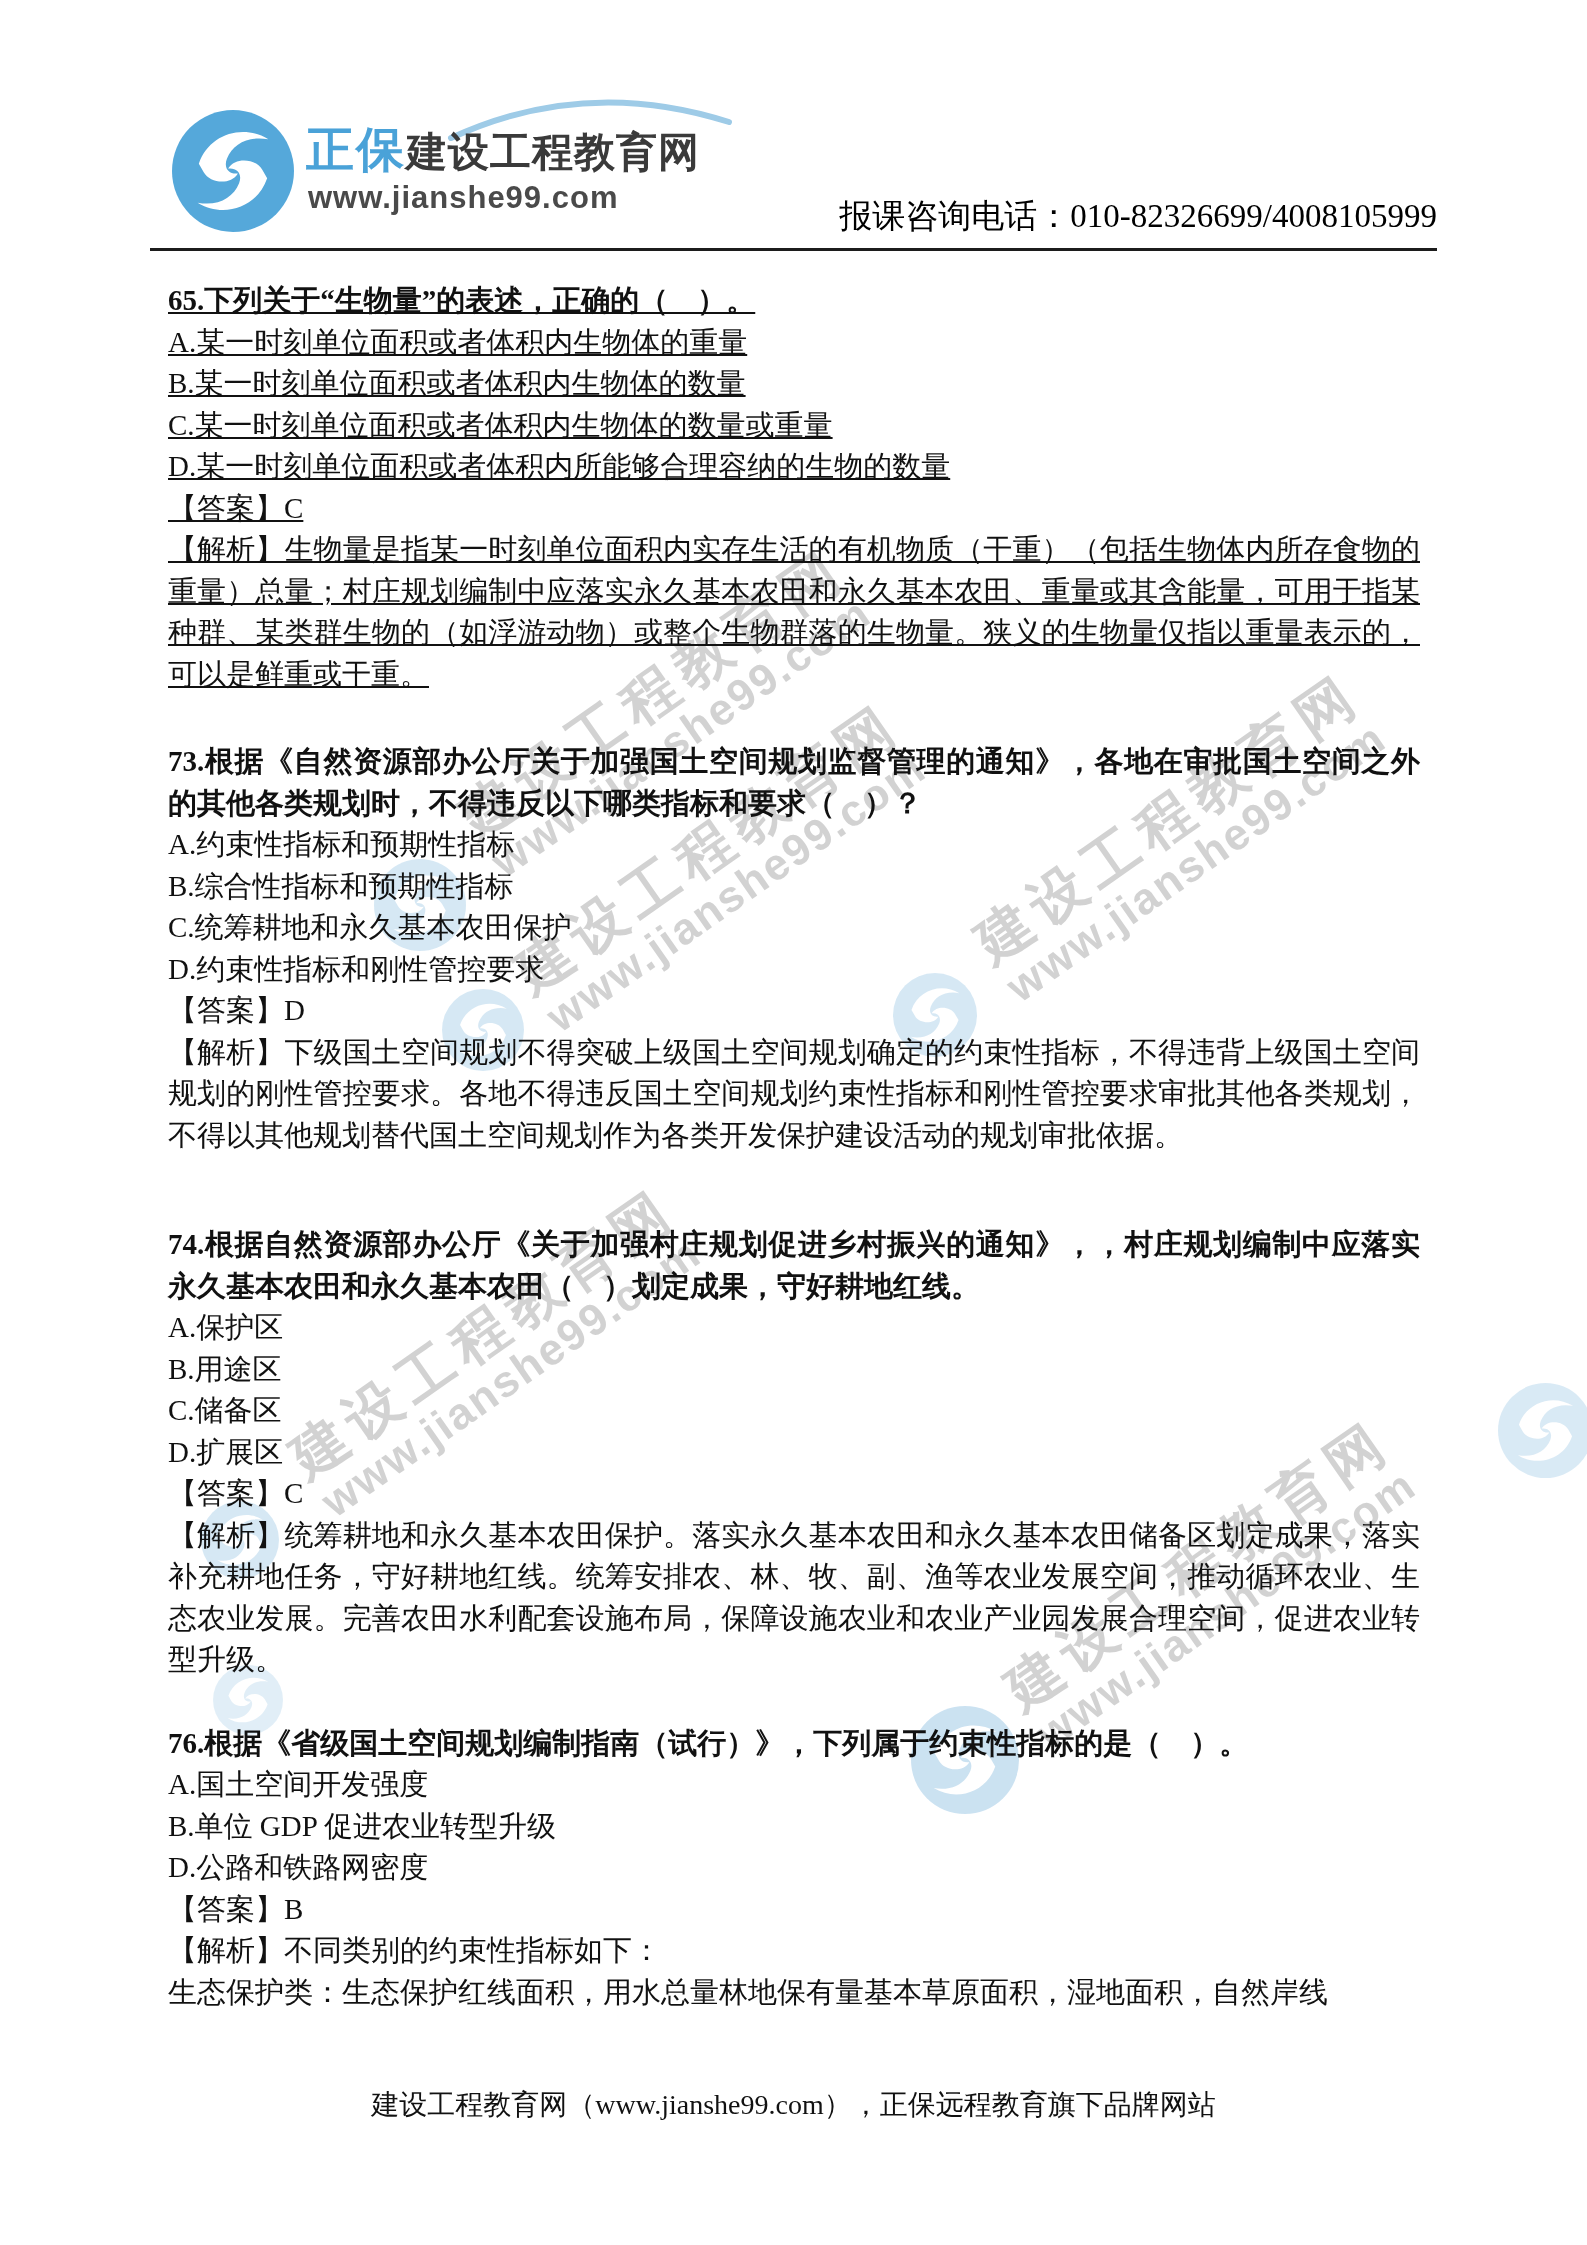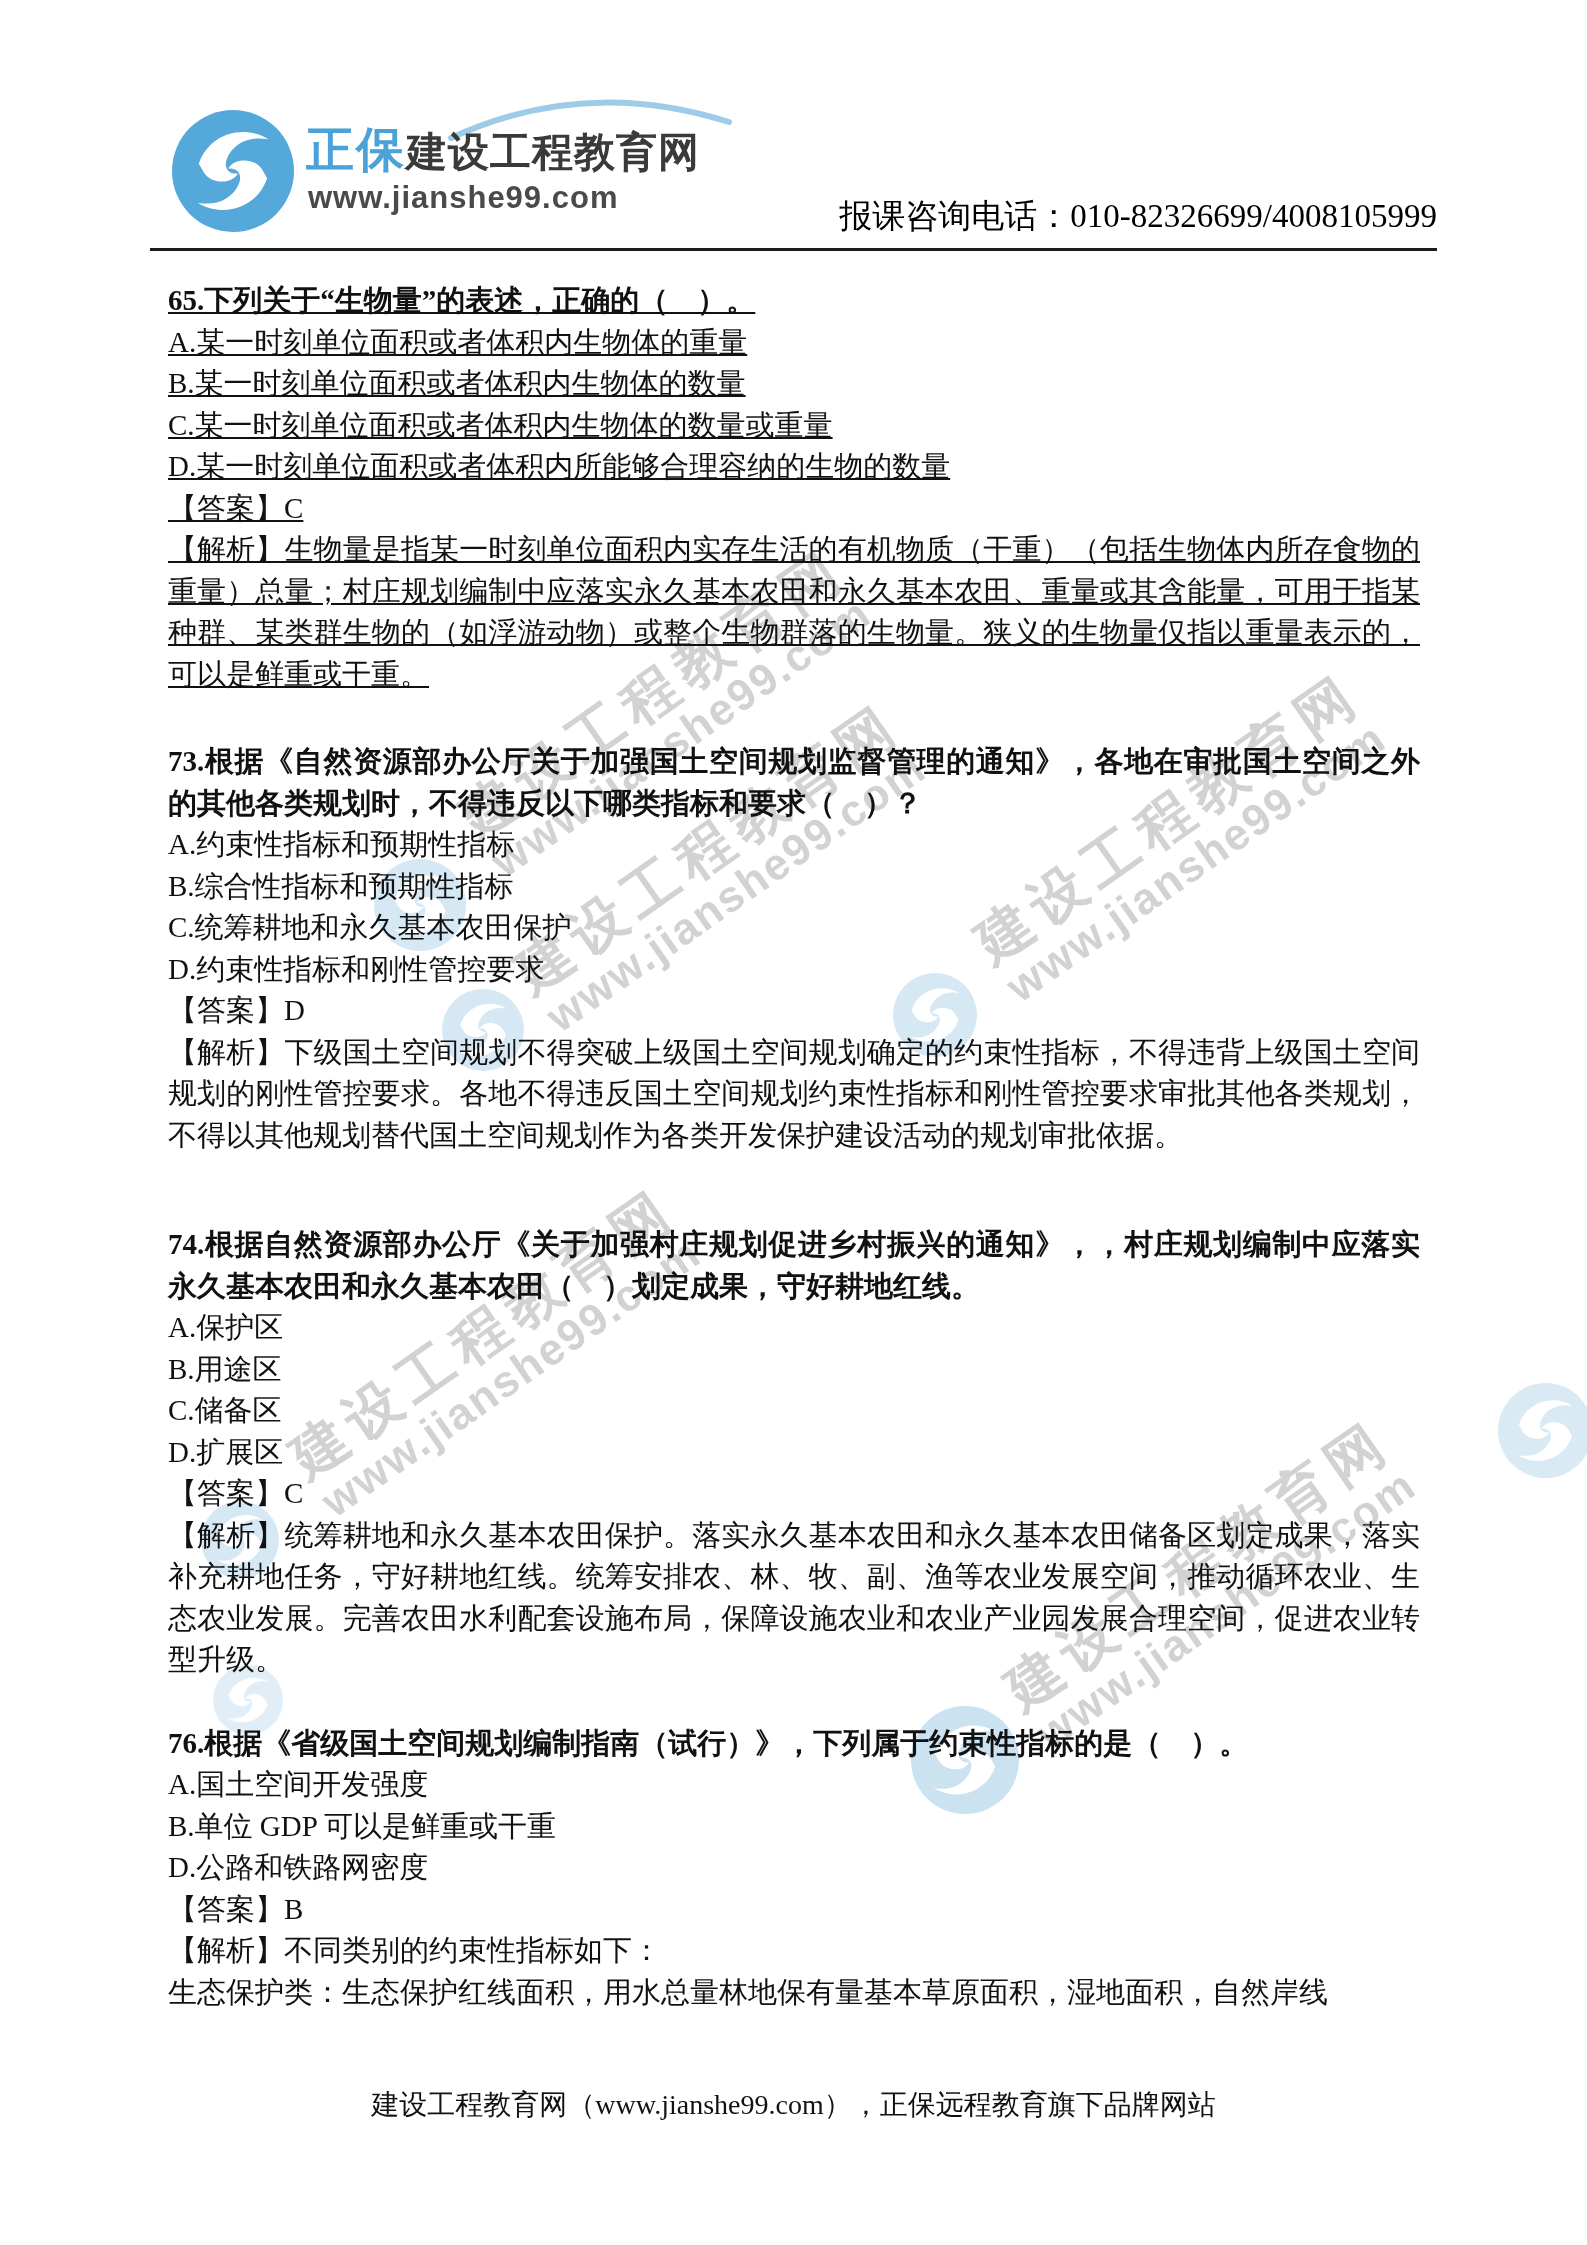--- a/index.html
+++ b/index.html
@@ -156,21 +156,21 @@
     <div class="line answer">【答案】C</div>
     <div class="analysis">
         <div class="line para">【解析】统筹耕地和永久基本农田保护。落实永久基本农田和永久基本农田储备区划定成果，落实补充耕地任务，守好耕地红线。统筹安排农、林、牧、副、渔等农业发展空间，推动循环农业、生态农业发展。完善农田水利配套设施布局，保障设施农业和农业产业园发展合理空间，促进农业转型升级。</div>
       </div>
   </div>
 
   <div class="question q3">
     <div class="line stem">76.根据《省级国土空间规划编制指南（试行）》，下列属于约束性指标的是（　）。</div>
     <div class="opts">
         <div class="line option">A.国土空间开发强度</div>
-        <div class="line option">B.单位 GDP 可以是鲜重或干重</div>
+        <div class="line option">B.单位 GDP 促进农业转型升级</div>
         <div class="line option">D.公路和铁路网密度</div>
       </div>
     <div class="line answer">【答案】B</div>
     <div class="analysis">
         <div class="line para">【解析】不同类别的约束性指标如下：</div>
         <div class="line para">生态保护类：生态保护红线面积，用水总量林地保有量基本草原面积，湿地面积，自然岸线</div>
       </div>
   </div>
 </div>
 

